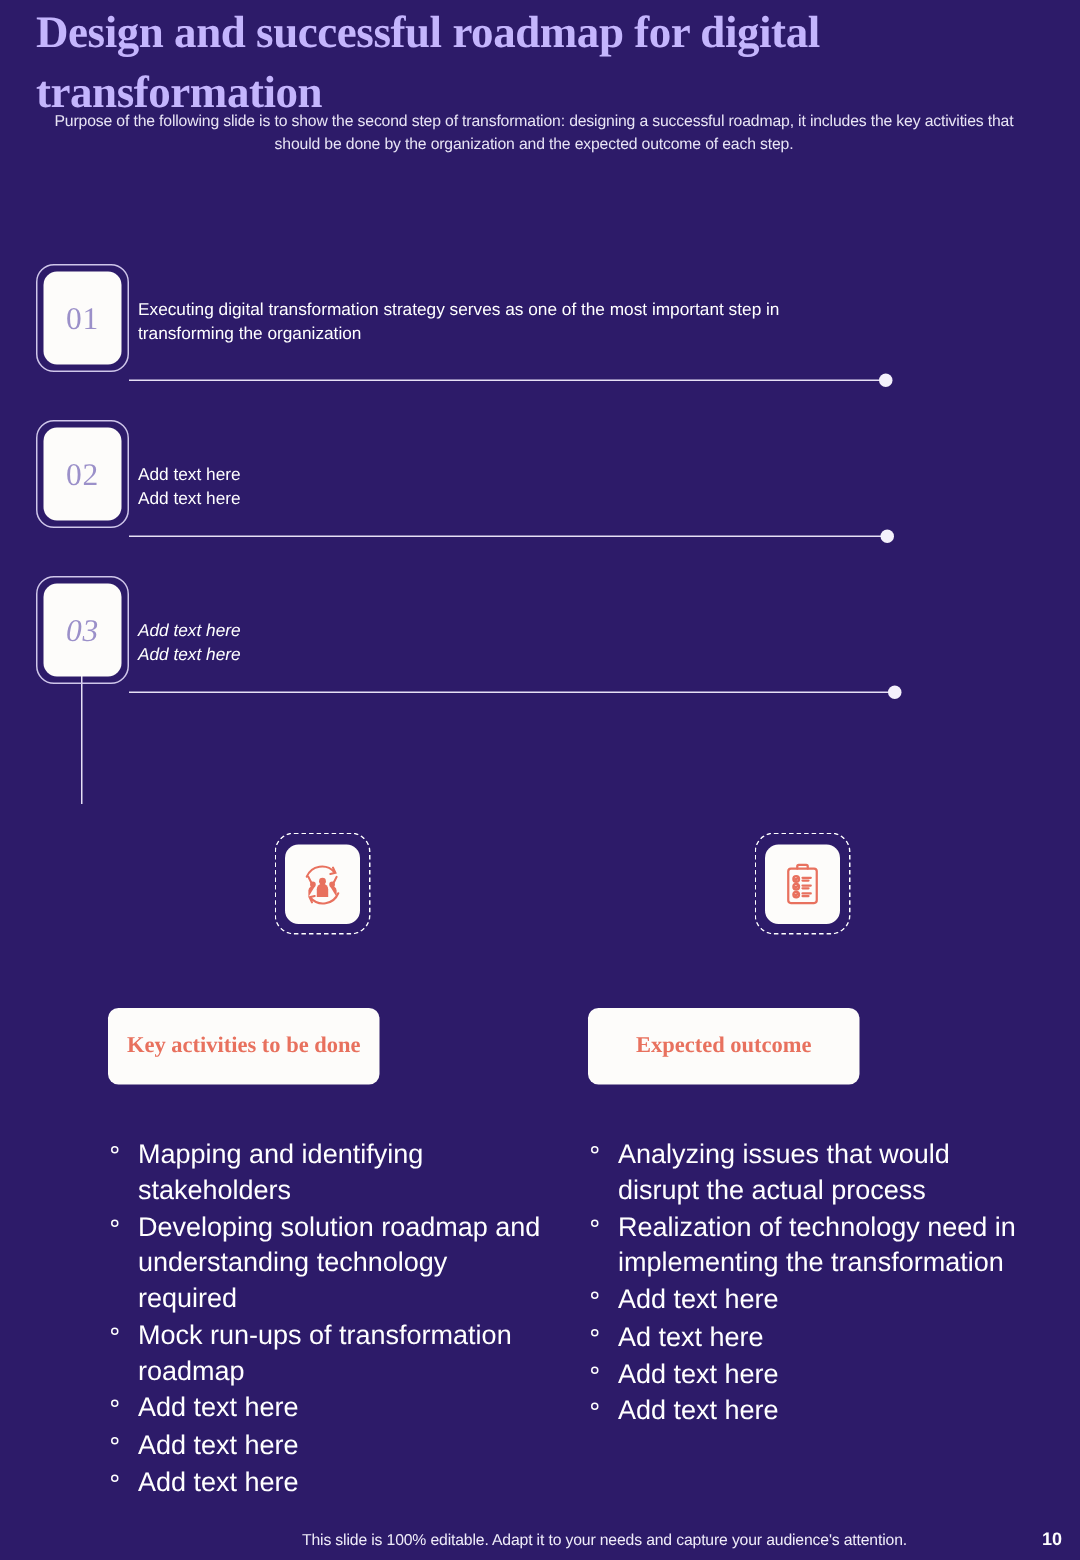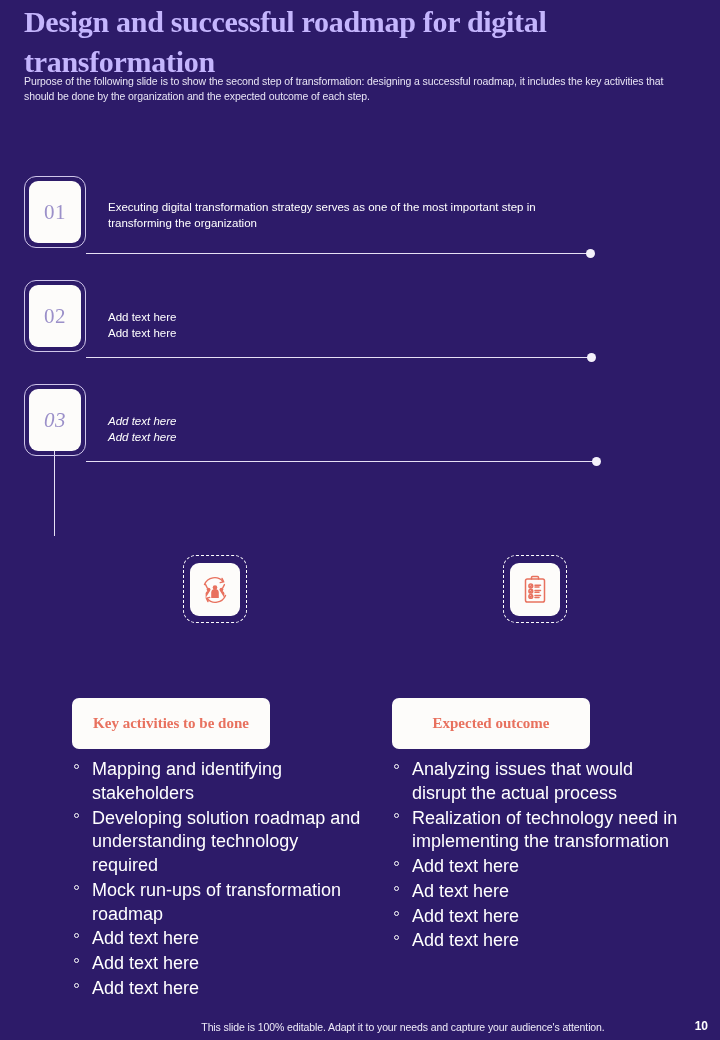--- a/index.html
+++ b/index.html
@@ -41,20 +41,21 @@
   }
   .subtitle {
     position: absolute;
     left: 24px;
     top: 74px;
     width: 664px;
     font-size: 10.5px;
     line-height: 1.45;
     color: #e8e4f5;
     letter-spacing: -0.1px;
+    text-align: center;
   }
 
   
   .timeline {
     position: absolute;
     left: 0;
     top: 160px;
     width: 720px;
     height: 310px;
   }
@@ -100,21 +101,21 @@
   }
   .badge-num {
     font-family: "Liberation Serif", serif;
     font-size: 21px;
     color: #9b90c9;
     letter-spacing: 0.5px;
   }
 
   .step-text {
     position: absolute;
-    left: 108px;
+    left: 92px;
     top: 24px;
     width: 440px;
     font-size: 11.5px;
     line-height: 1.38;
     color: #ffffff;
   }
   .step-text.short { top: 30px; }
 
   .step-rule {
     position: absolute;
@@ -167,29 +168,28 @@
     border-radius: 9px;
     display: flex;
     align-items: center;
     justify-content: center;
   }
   .icon-plate svg { display: block; }
 
   .cap-box {
     position: absolute;
     top: 117px;
-    width: 198px;
+    width: 181px;
     height: 51px;
     background: #fdfcfa;
     border-radius: 7px;
     display: flex;
     align-items: center;
     justify-content: center;
     text-align: center;
-    margin-top: 26px;
   }
   .col-left  .cap-box { left: 17px; }
   .col-right .cap-box { left: 17px; }
   .cap-text {
     font-family: "Liberation Serif", serif;
     font-weight: 700;
     font-size: 15px;
     line-height: 1.45;
     color: #e8715e;
   }

